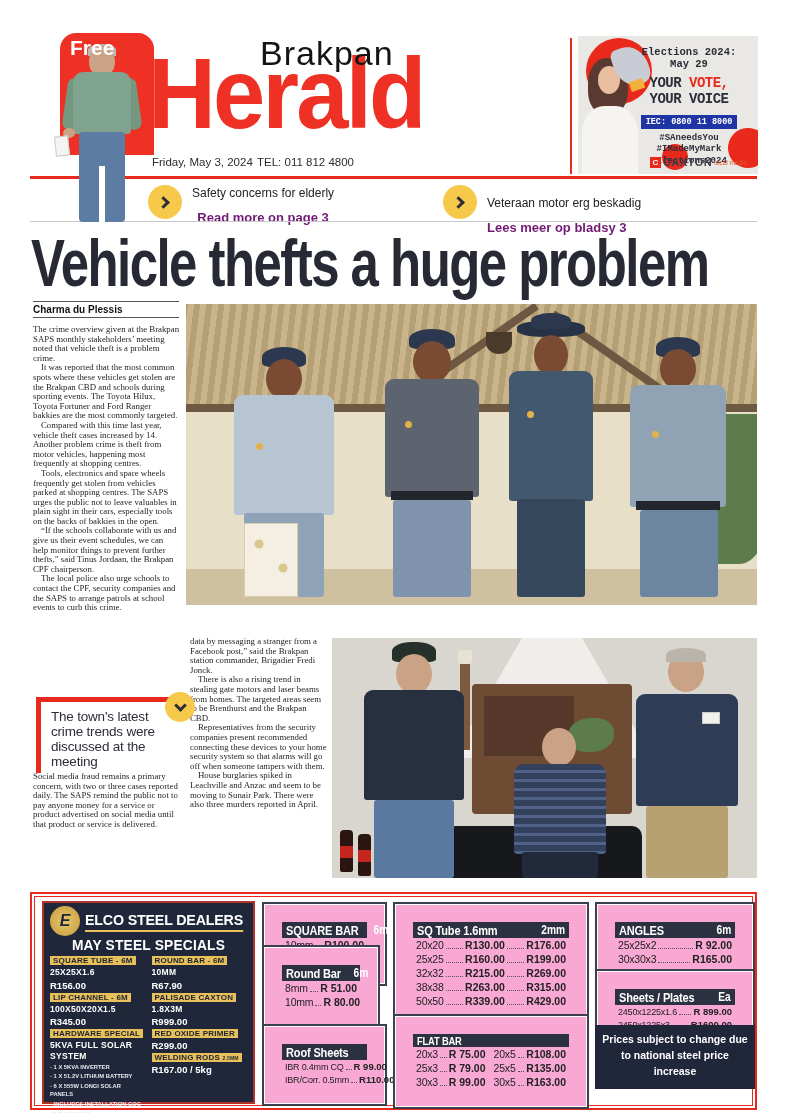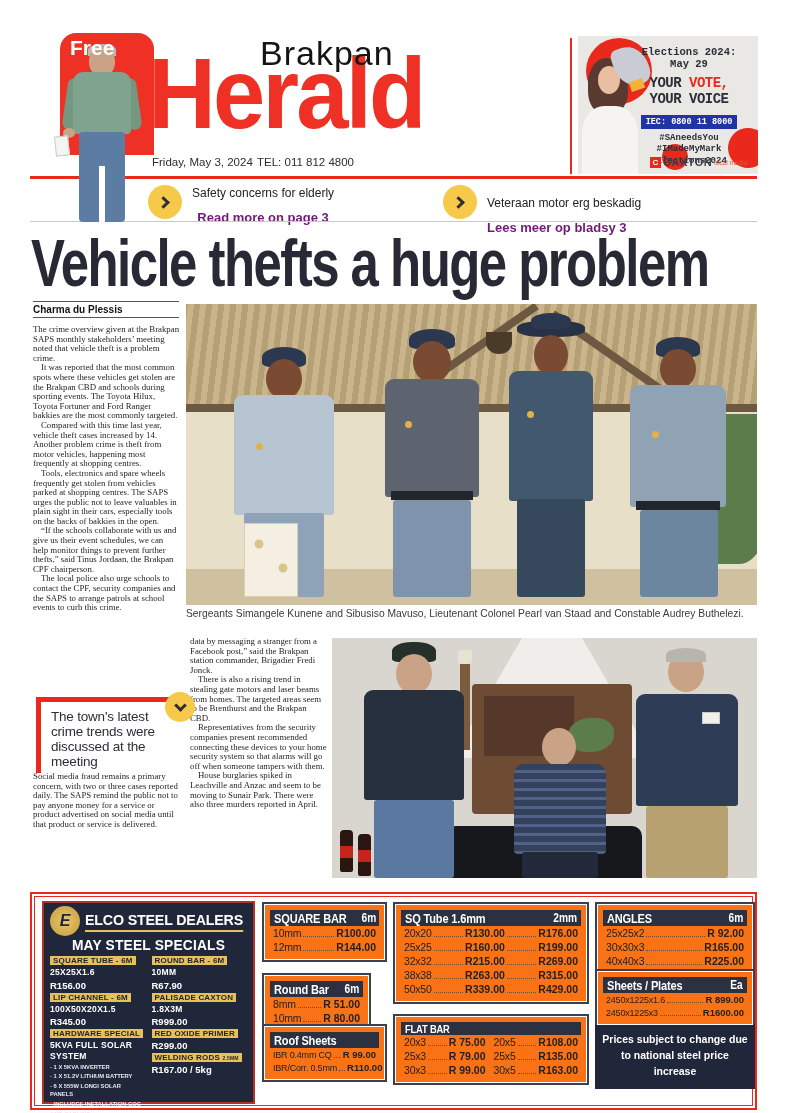--- a/index.html
+++ b/index.html
@@ -142,21 +142,21 @@
   .elco-sub { text-align:center; font-size:14.5px; font-weight:bold; letter-spacing:.2px; transform:scaleX(.95); margin:1px 0 3px; }
   .elco-grid { display:flex; gap:6px; }
   .elco-col { width:50%; display:flex; flex-direction:column; gap:2px; }
   .glabel { background:#e7c05a; color:#1c2233; font-weight:bold; font-size:8px; padding:0px 3px; display:inline-block;
             letter-spacing:.2px; white-space:nowrap; align-self:flex-start; }
   .glabel .sfx { font-size:5px; }
   .gval { font-size:8.5px; font-weight:bold; letter-spacing:.3px; line-height:1.25; }
   .gbul { font-size:5.8px; font-weight:bold; line-height:1.35; color:#e8e8ee; }
   .gprice { font-size:9.5px; font-weight:bold; }
 
-  .ptable { position:absolute; background:#f97316; border:2px solid #3a4050; box-shadow:0 0 0 1px #fff inset; padding:6px; }
+  .ptable { position:absolute; background:#f9a8d4; border:2px solid #3a4050; box-shadow:0 0 0 1px #fff inset; padding:18px; }
   .pt-hdr { background:#2b3140; color:#fff; display:flex; justify-content:space-between; align-items:center; padding:0 4px; height:16px; }
   .pt-hdr .t { font-size:13px; font-weight:bold; transform:scaleX(.85); transform-origin:0 50%; white-space:nowrap; letter-spacing:-.2px; }
   .pt-hdr .u { font-size:12px; font-weight:bold; transform:scaleX(.85); transform-origin:100% 50%; }
   .prow { display:flex; align-items:baseline; padding:1px 3px; color:#222; }
   .prow .n { font-size:10.5px; letter-spacing:-.2px; white-space:nowrap; }
   .prow .p { font-size:10.5px; font-weight:bold; white-space:nowrap; }
   .leader { flex:1; border-bottom:1.6px dotted #555; margin:0 2px; height:8px; min-width:6px; }
   .notice { position:absolute; background:#20273a; color:#fff; font-size:10.5px; font-weight:bold; text-align:center;
             padding:7px 6px; line-height:1.5; }
 </style>
@@ -296,21 +296,20 @@
     </div>
     <div class="off" style="left:440px; width:104px; height:260px;">
       <div class="cap" style="left:30px; top:0; width:44px; height:20px;"></div>
       <div class="head" style="left:34px; top:12px; width:36px; height:40px;"></div>
       <div class="torso" style="left:4px; top:48px; width:96px; height:122px; background:#8fa3b5;"></div>
       <div class="badge" style="left:26px; top:94px;"></div>
       <div class="belt" style="left:10px; top:164px; width:84px; height:9px;"></div>
       <div class="legs" style="left:14px; top:173px; width:78px; height:87px; background:#6d86a0;"></div>
     </div>
   </div>
-  <div class="abs caption1">Sergeants Simangele Kunene and Sibusiso Mavuso, Lieutenant Colonel Pearl van Staad and Constable Audrey Buthelezi.</div>
 
   <div class="abs bodycol col2">
     <p>data by messaging a stranger from a Facebook post,” said the Brakpan station commander, Brigadier Fredi Jonck.</p>
     <p>There is also a rising trend in stealing gate motors and laser beams from homes. The targeted areas seem to be Brenthurst and the Brakpan CBD.</p>
     <p>Representatives from the security companies present recommended connecting these devices to your home security system so that alarms will go off when someone tampers with them.</p>
     <p>House burglaries spiked in Leachville and Anzac and seem to be moving to Sunair Park. There were also three murders reported in April.</p>
   </div>
 
   <div class="abs photo2">
     <div class="p2-drape"></div>
@@ -395,21 +394,21 @@
             <span class="n">10mm</span>
             <span class="leader"></span>
             <span class="p">R100.00</span>
           </div>
       <div class="prow">
             <span class="n">12mm</span>
             <span class="leader"></span>
             <span class="p">R144.00</span>
           </div>
     </div>
-    <div class="ptable" style="left:227px; top:76px; width:109px;">
+    <div class="ptable" style="left:227px; top:48px; width:118px;">
       <div class="pt-hdr">
             <span class="t">Round Bar</span>
             <span class="u">6m</span>
           </div>
       <div class="prow">
             <span class="n">8mm</span>
             <span class="leader"></span>
             <span class="p">R 51.00</span>
           </div>
       <div class="prow">

